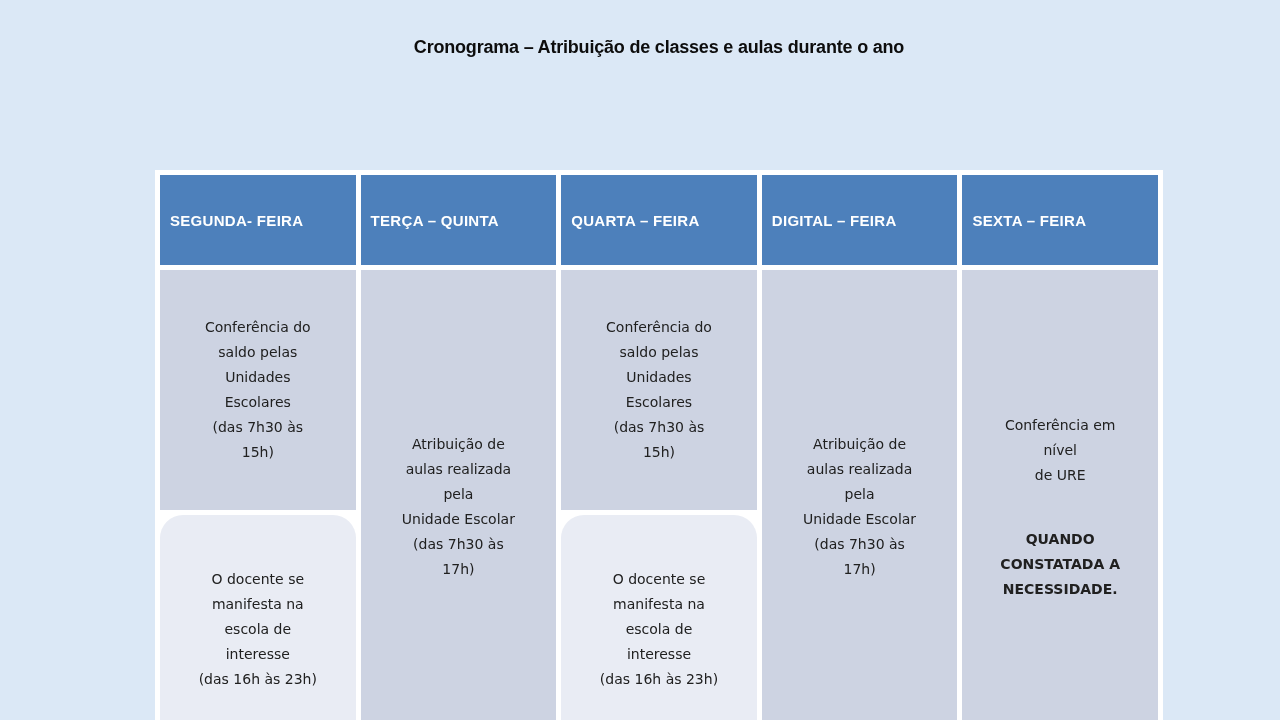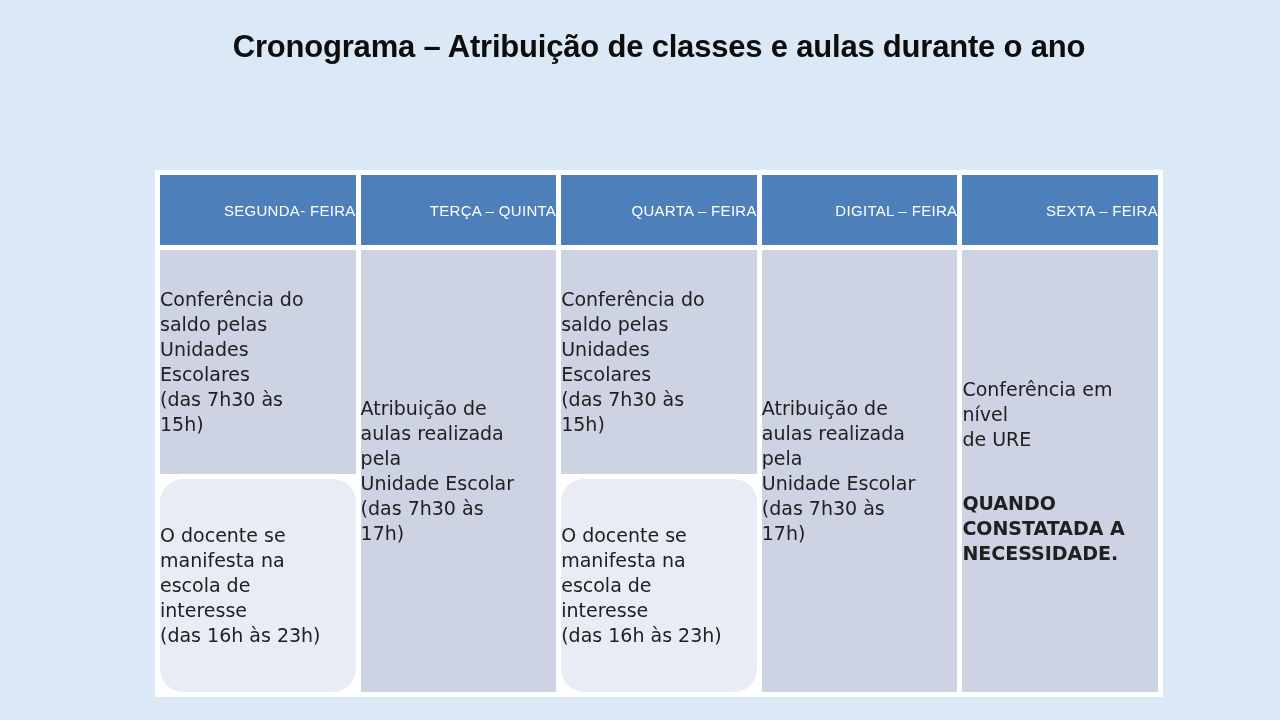--- a/index.html
+++ b/index.html
@@ -20,21 +20,21 @@
   }
   .slide{position:relative;width:1280px;height:720px;}
   .heading{
     position:absolute;left:155px;top:30px;width:1008px;
     text-align:center;color:#0d0d0d;
   }
   .title-line{
     margin:0;
     font-family:"Liberation Sans",sans-serif;
     font-weight:bold;
-    font-size:31px;line-height:34px;
+    font-size:18px;line-height:34px;
     letter-spacing:-0.2px;
     color:#0d0d0d;
   }
   .subtitle{
     margin:26px 0 0 0;
     font-family:"Liberation Sans",sans-serif;
     font-weight:bold;
     font-size:19px;line-height:24px;
     letter-spacing:0.1px;
     color:#0d0d0d;
@@ -46,33 +46,33 @@
     border-collapse:separate;
     border-spacing:5px;
     background:var(--table-frame);
   }
   table.schedule col{width:20%;}
   th.day{
     height:70px;
     background:var(--header-fill);
     color:var(--header-text);
     font-family:"Liberation Sans",sans-serif;
-    font-weight:normal;
+    font-weight:bold;
     font-size:15px;
     letter-spacing:0.3px;
-    text-align:right;vertical-align:middle;
-    padding:0;
+    text-align:left;vertical-align:middle;
+    padding:10px;
   }
   td.cell{
-    text-align:left;vertical-align:middle;
+    text-align:center;vertical-align:middle;
     font-family:"DejaVu Sans",sans-serif;
-    font-size:19px;line-height:25px;
+    font-size:14px;line-height:25px;
     color:var(--body-text);
     white-space:pre-line;
-    padding:0;
+    padding:8px;
   }
   td.dark{background:var(--cell-dark);}
   td.light{background:var(--cell-light);}
   tr.row-morning td.split{height:224px;}
   tr.row-evening td.split{height:213px;border-radius:23px;}
   td .note{
     margin-top:14px;
     font-weight:bold;
   }
 </style>

